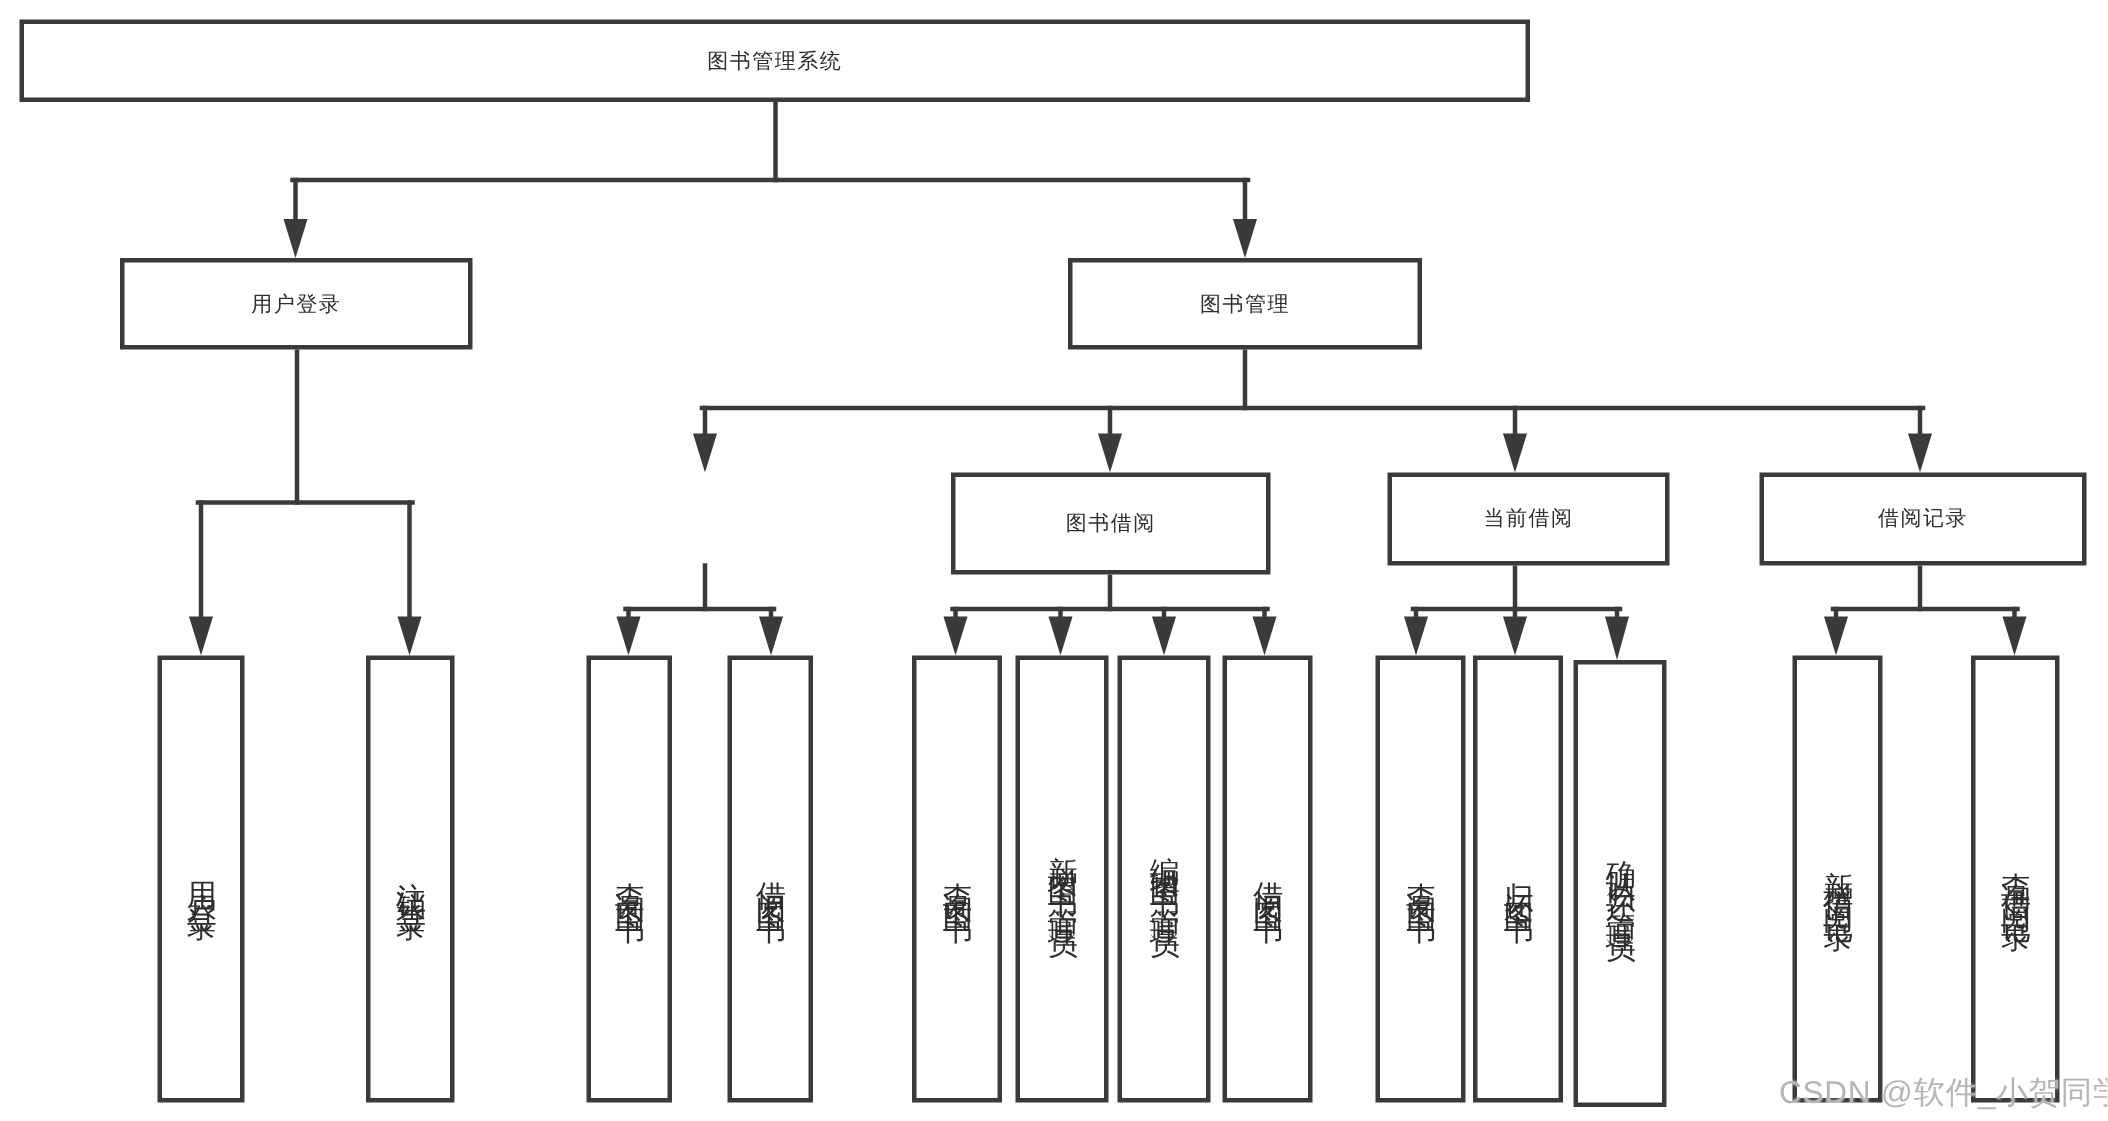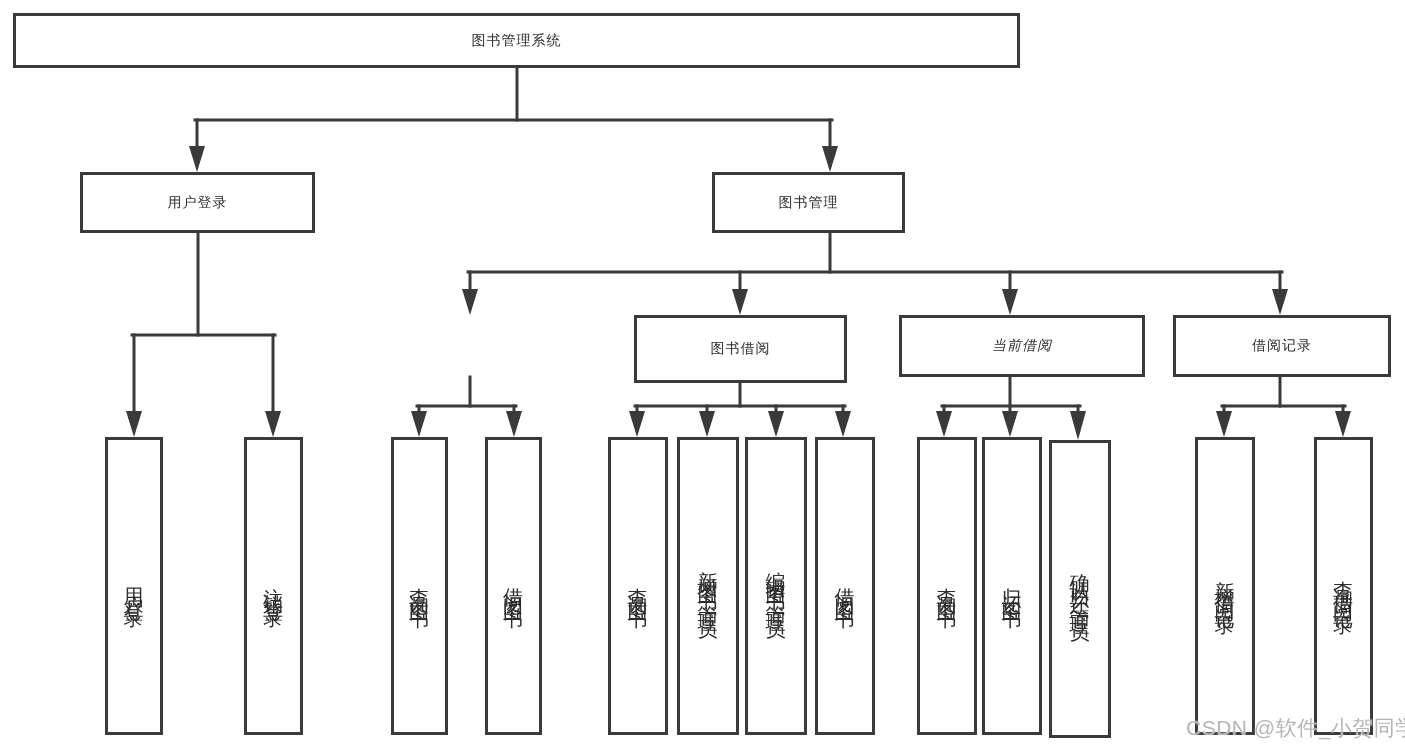--- a/index.html
+++ b/index.html
@@ -138,28 +138,28 @@
     </g>
   </svg>
 
   <div class="node" style="left:13px;top:13px;width:1007px;height:55px;">
     <span>图书管理系统</span>
   </div>
 
   <div class="node" style="left:80px;top:172px;width:235px;height:61px;">
     <span>用户登录</span>
   </div>
-  <div class="node" style="left:712px;top:172px;width:193px;height:61px;">
+  <div class="node" style="left:712px;top:172px;width:236px;height:61px;">
     <span>图书管理</span>
   </div>
 
   <div class="node" style="left:634px;top:315px;width:213px;height:68px;">
     <span>图书借阅</span>
   </div>
-  <div class="node" style="left:899px;top:315px;width:246px;height:62px;font-style:italic;">
+  <div class="node" style="left:925px;top:315px;width:188px;height:62px;">
     <span>当前借阅</span>
   </div>
   <div class="node" style="left:1173px;top:315px;width:218px;height:62px;">
     <span>借阅记录</span>
   </div>
 
   <div class="vnode" style="left:105px;top:437px;width:58px;height:298px;">
     <span>用户登录</span>
   </div>
   <div class="vnode" style="left:244px;top:437px;width:59px;height:298px;">

